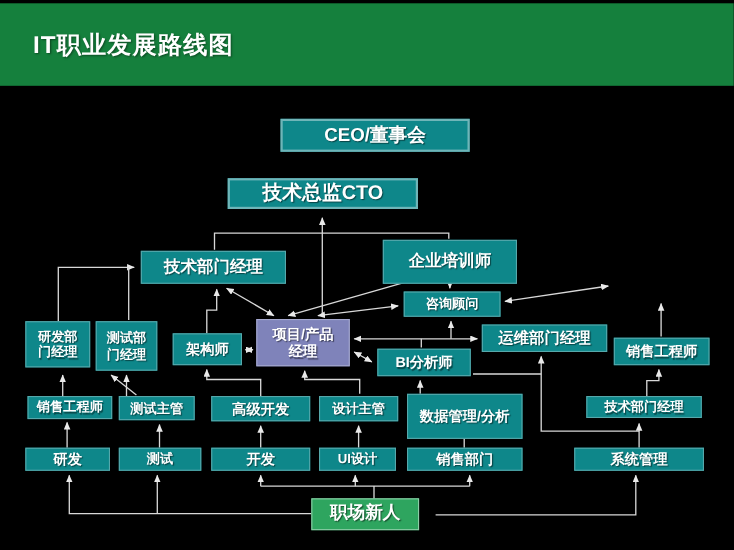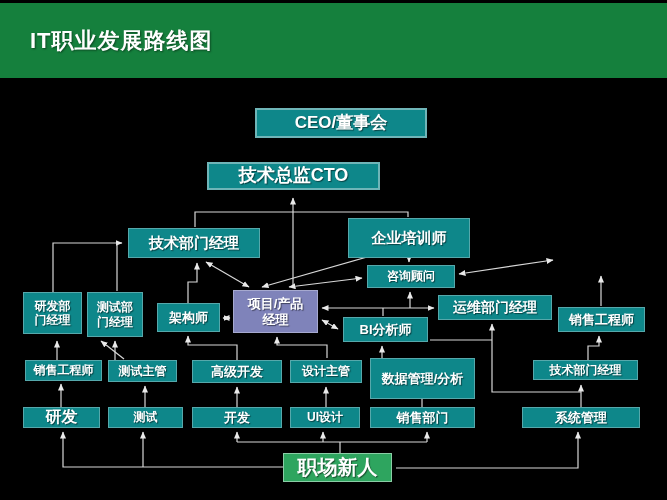--- a/index.html
+++ b/index.html
@@ -117,22 +117,22 @@
   <div class="node" style="left:438px;top:295px;width:114px;height:25px;font-size:14px">运维部门经理</div>
   <div class="node" style="left:558px;top:307px;width:87px;height:25px;font-size:13px">销售工程师</div>
 
   <div class="node" style="left:25px;top:360px;width:77px;height:21px;font-size:12px">销售工程师</div>
   <div class="node" style="left:108px;top:360px;width:69px;height:22px;font-size:12px">测试主管</div>
   <div class="node" style="left:192px;top:360px;width:90px;height:23px;font-size:13px">高级开发</div>
   <div class="node" style="left:290px;top:360px;width:72px;height:23px;font-size:12px">设计主管</div>
   <div class="node" style="left:370px;top:358px;width:105px;height:41px;font-size:13px">数据管理/分析</div>
   <div class="node" style="left:533px;top:360px;width:105px;height:20px;font-size:12px">技术部门经理</div>
 
-  <div class="node" style="left:23px;top:407px;width:77px;height:21px;font-size:16px">研发</div>
+  <div class="node" style="left:23px;top:407px;width:77px;height:21px;font-size:13px">研发</div>
   <div class="node" style="left:108px;top:407px;width:75px;height:21px;font-size:12px">测试</div>
   <div class="node" style="left:192px;top:407px;width:90px;height:21px;font-size:13px">开发</div>
   <div class="node" style="left:290px;top:407px;width:70px;height:21px;font-size:12px">UI设计</div>
   <div class="node" style="left:370px;top:407px;width:105px;height:21px;font-size:13px">销售部门</div>
   <div class="node" style="left:522px;top:407px;width:118px;height:21px;font-size:13px">系统管理</div>
 
-  <div class="node node--green" style="left:283px;top:453px;width:109px;height:29px;font-size:20px">职场新人</div>
+  <div class="node node--green" style="left:283px;top:453px;width:98px;height:29px;font-size:16px">职场新人</div>
 
 </div>
 
 </body></html>

